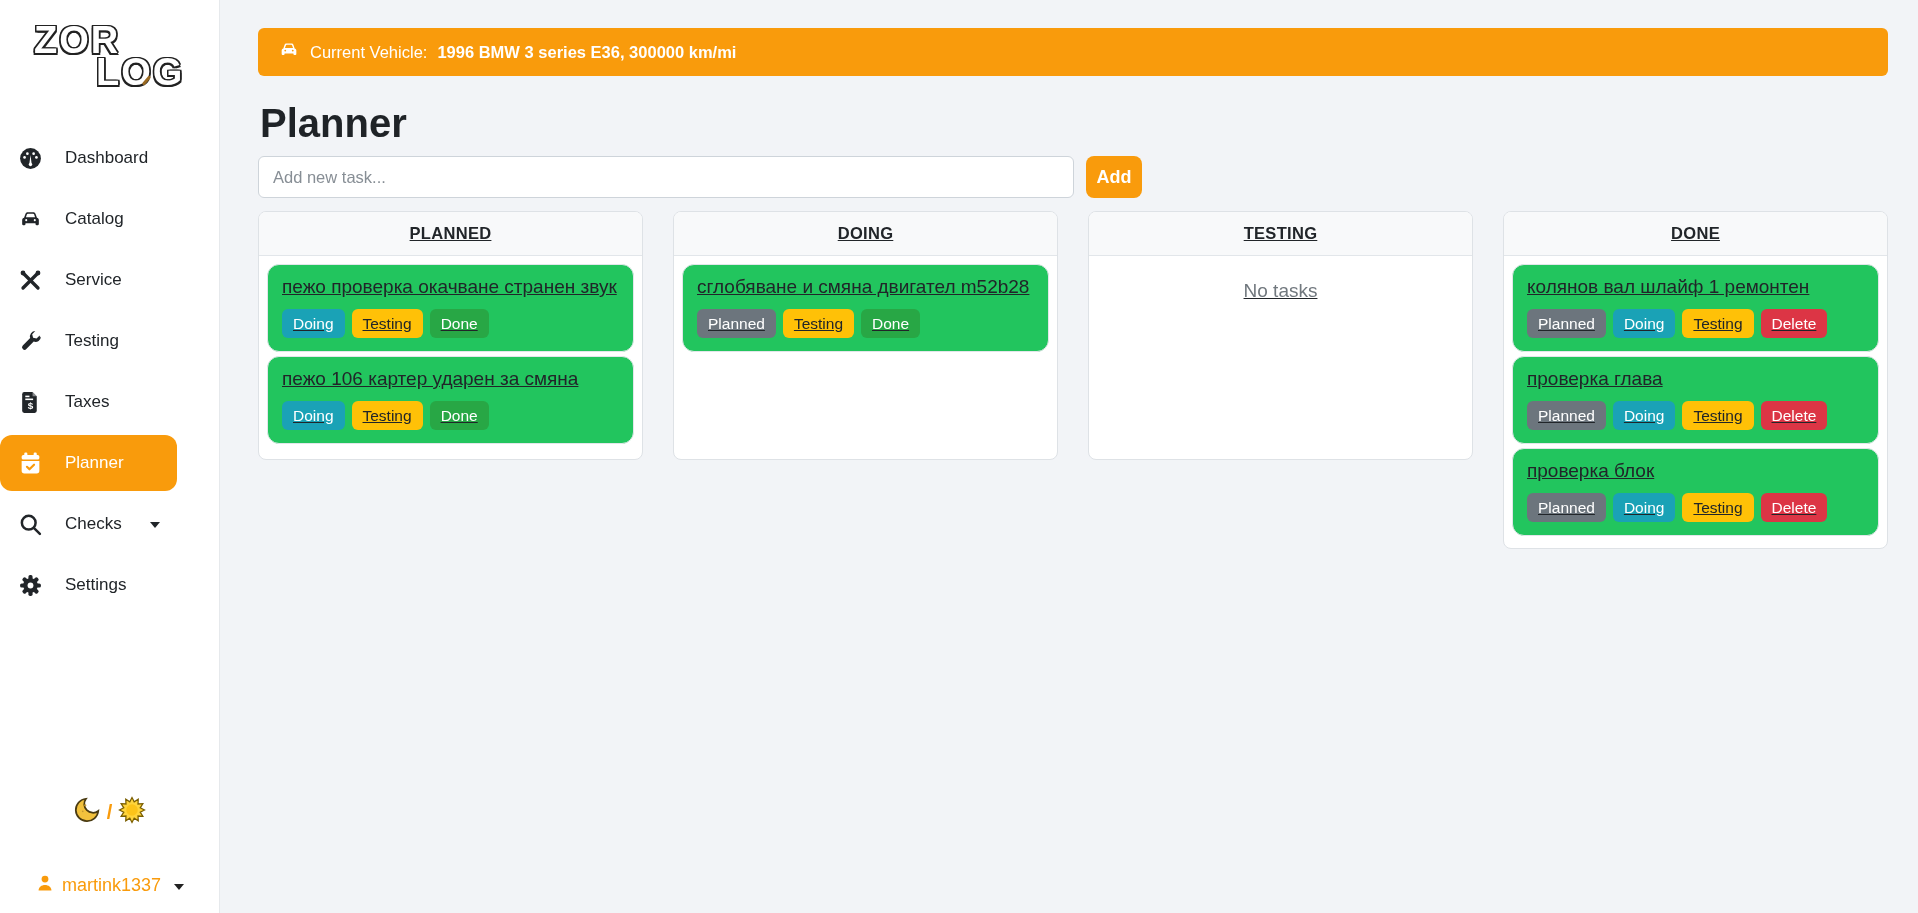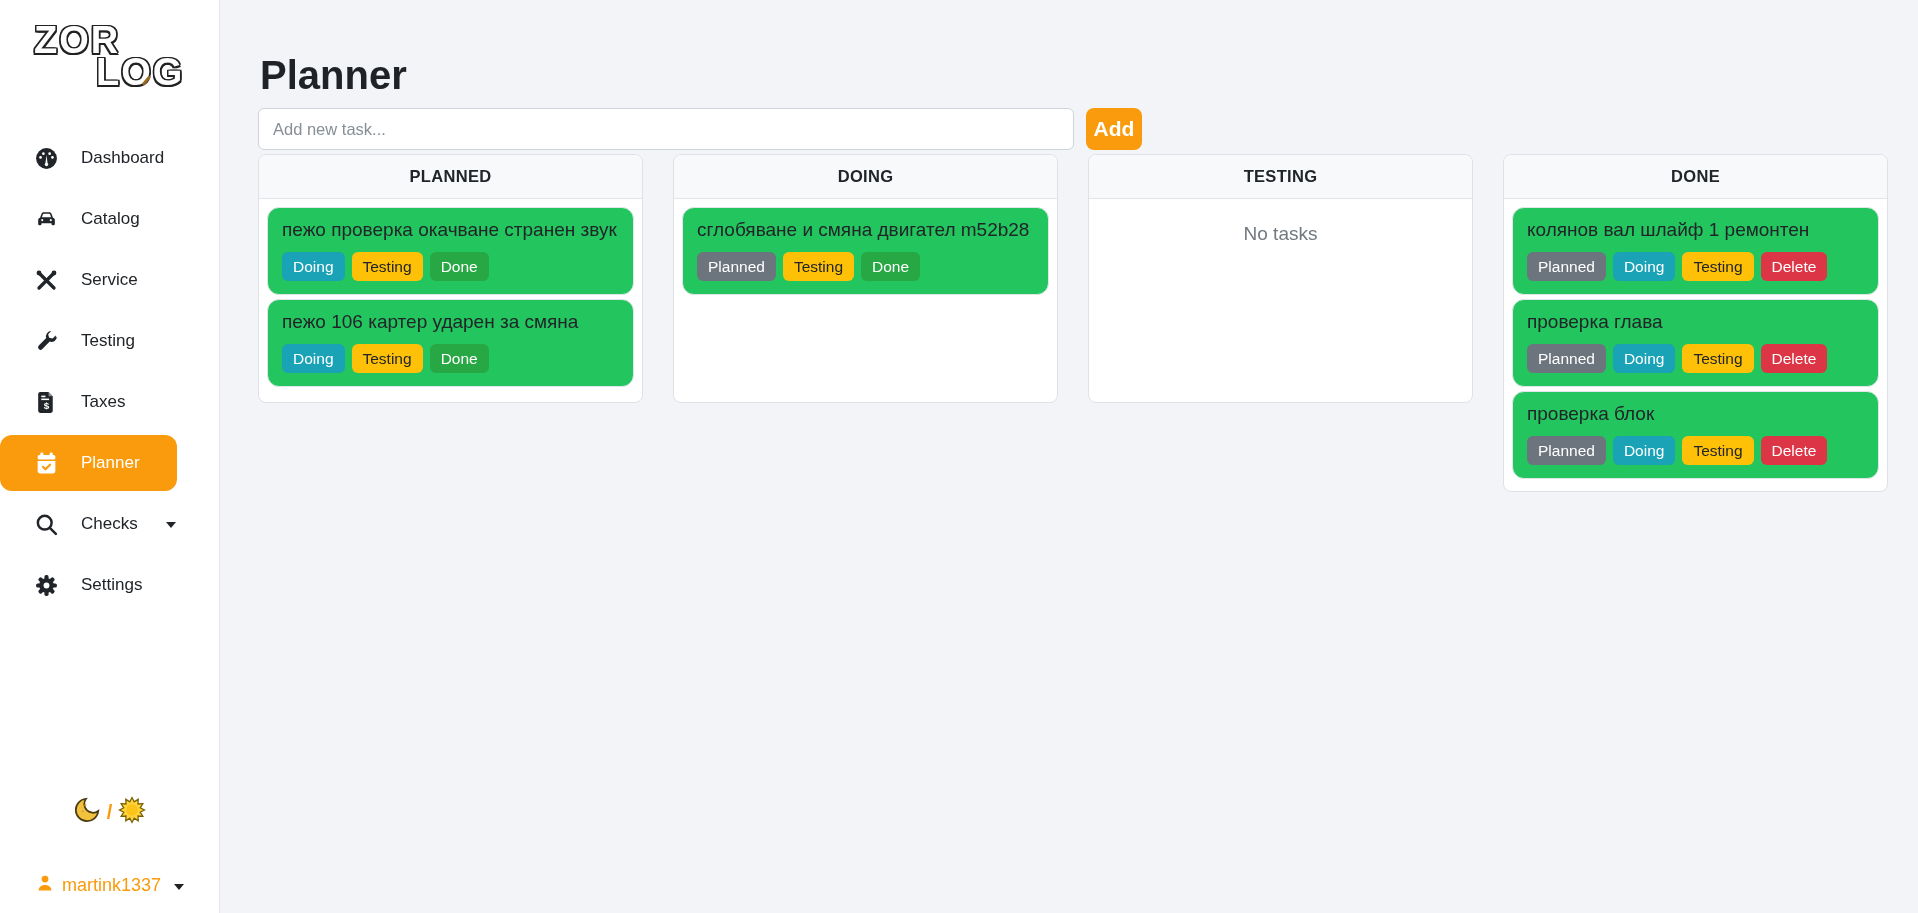--- a/index.html
+++ b/index.html
@@ -24,21 +24,21 @@
     text-shadow:-1.5px -1.5px 0 #222,1.5px -1.5px 0 #222,-1.5px 1.5px 0 #222,
       1.5px 1.5px 0 #222,-1.5px 0 0 #222,1.5px 0 0 #222,0 -1.5px 0 #222,0 1.5px 0 #222;
   }
   .logo .l1 { position:absolute; left:0; top:2px; }
   .logo .l2 { position:absolute; left:62px; top:34px; }
   .logo .needle { position:absolute; left:111px; top:55px; width:3px; height:11px;
     background:#9a6a22; border-radius:2px; transform:rotate(40deg); }
 
   .nav { margin-top:16px; }
   .nav-item {
-    height:56px; margin-bottom:5px; padding-left:34px;
+    height:56px; margin-bottom:5px; padding-left:18px;
     display:flex; align-items:center; gap:22px; cursor:pointer;text-align:center;
   }
   .nav-item .nicon { width:25px; height:25px; display:inline-flex; color:#212529; flex:none; }
   .nav-item .nicon svg { width:25px; height:25px; }
   .nav-item .nlabel { font-size:17px; color:#212529; }
   .nav-item.active {
     width:177px; border-radius:12px; background:var(--accent,#f99b0c);
   }
   .nav-item.active .nlabel { color:#fff; }
   .caret {
@@ -69,25 +69,25 @@
 
   .task-form { display:flex; align-items:center; margin-top:10px; }
   .task-input {
     width:816px; height:42px; border:1px solid #ced4da; border-radius:6px;
     padding:0 14px; font-size:16.5px; font-family:"Liberation Sans",sans-serif;
     color:#701a75; background:#fff; outline:none;
   }
   .task-input::placeholder { color:#878e95; }
   .add-btn {
     margin-left:12px; width:56px; height:42px; border:none; border-radius:8px;
-    background:var(--accent,#f99b0c); color:#fff; font-size:21px; font-weight:700;
+    background:var(--accent,#f99b0c); color:#fff; font-size:18px; font-weight:700;
     font-family:"Liberation Sans",sans-serif; cursor:pointer;
   }
 
-  .board { display:flex; gap:30px; margin-top:4px; align-items:flex-start; }
+  .board { display:flex; gap:30px; margin-top:13px; align-items:flex-start;text-decoration:underline; }
   .column {
     width:385px; background:#fff; border:1px solid #dee2e6; border-radius:8px;
     overflow:hidden; flex:none;
   }
   .col-header {
     height:44px; line-height:43px; text-align:center; background:#f8f9fa;
     border-bottom:1px solid #e2e6ea; font-size:16.5px; font-weight:700;
     color:#212529; letter-spacing:.3px;
   }
   .col-body { padding:8px; min-height:203px; }
@@ -247,20 +247,32 @@
             </svg>
         </span>
         <span class="user-name">martink1337</span>
         <span class="caret"></span>
       </div>
     </div>
   </aside>
 
   <main class="main">
 
+    <div class="banner">
+      <span>
+        <svg viewBox="0 0 24 24" fill="#fff">
+            <path d="M5.8 10.3 7.2 6.4C7.5 5.6 8.3 5 9.2 5h5.6c.9 0 1.7.6 2 1.4l1.4 3.9c1 .2 1.8 1.1 1.8 2.2v3.9c0 .6-.4 1-1 1h-1.2c-.6 0-1-.4-1-1v-.7H7.2v.7c0 .6-.4 1-1 1H5c-.6 0-1-.4-1-1v-3.9c0-1.1.8-2 1.8-2.2Z"></path>
+            <path d="M7.6 9.9h8.8l-1-2.9c-.1-.4-.5-.6-.9-.6H9.5c-.4 0-.8.2-.9.6Z" fill="var(--icon-bg,#f99b0c)"></path>
+            <circle cx="7.9" cy="12.6" r="1" fill="var(--icon-bg,#f99b0c)"></circle>
+            <circle cx="16.1" cy="12.6" r="1" fill="var(--icon-bg,#f99b0c)"></circle>
+          </svg>
+      </span>
+      <span>Current Vehicle:</span>
+      <b>1996 BMW 3 series E36, 300000 km/mi</b>
+    </div>
 
     <h1 class="page-title">Planner</h1>
 
     <div class="task-form">
       <input class="task-input" value="" placeholder="Add new task..." style="">
       <button class="add-btn">Add</button>
     </div>
 
     <div class="board" id="board">
         <section class="column">

